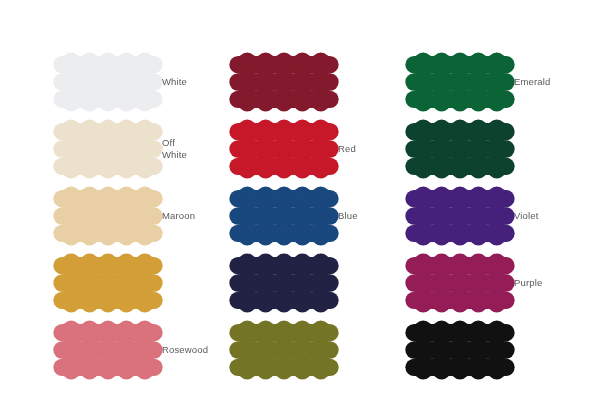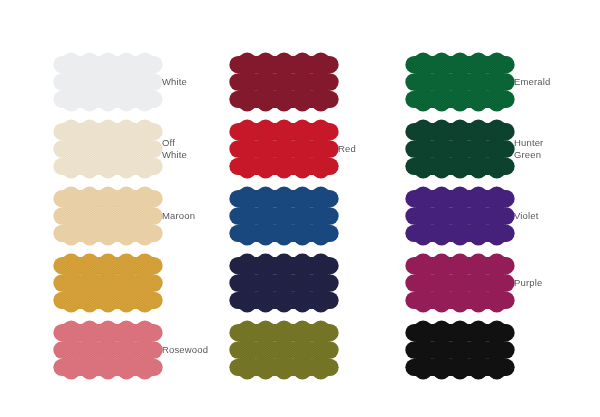--- a/index.html
+++ b/index.html
@@ -443,22 +443,20 @@
               <circle cx="27.599999999999998" cy="46.296" r="9.2" fill="url(#weave-5)"></circle>
               <circle cx="46" cy="40.370666666666665" r="9.2" fill="url(#weave-5)"></circle>
               <circle cx="46" cy="46.296" r="9.2" fill="url(#weave-5)"></circle>
               <circle cx="64.39999999999999" cy="40.370666666666665" r="9.2" fill="url(#weave-5)"></circle>
               <circle cx="64.39999999999999" cy="46.296" r="9.2" fill="url(#weave-5)"></circle>
               <circle cx="82.8" cy="40.370666666666665" r="9.2" fill="url(#weave-5)"></circle>
               <circle cx="82.8" cy="46.296" r="9.2" fill="url(#weave-5)"></circle>
             </g>
           </svg>
         </div>
-        <div class="swatch-label">Hunter
-Green</div>
       </div>
       <div class="swatch-cell col-0 row-2">
         <div class="swatch-visual">
           <svg viewBox="0 0 92 52" width="92" height="52">
             <defs>
               <pattern id="weave-6" width="3" height="2.2" patternUnits="userSpaceOnUse">
                 <rect width="3" height="2.2" fill="#edd4ab"></rect>
                 <rect x="0" y="0" width="1.5" height="1.1" fill="#e4ca9f"></rect>
                 <rect x="1.5" y="1.1" width="1.5" height="1.1" fill="#e4ca9f"></rect>
               </pattern>
@@ -566,20 +564,21 @@
               <circle cx="27.599999999999998" cy="46.296" r="9.2" fill="url(#weave-7)"></circle>
               <circle cx="46" cy="40.370666666666665" r="9.2" fill="url(#weave-7)"></circle>
               <circle cx="46" cy="46.296" r="9.2" fill="url(#weave-7)"></circle>
               <circle cx="64.39999999999999" cy="40.370666666666665" r="9.2" fill="url(#weave-7)"></circle>
               <circle cx="64.39999999999999" cy="46.296" r="9.2" fill="url(#weave-7)"></circle>
               <circle cx="82.8" cy="40.370666666666665" r="9.2" fill="url(#weave-7)"></circle>
               <circle cx="82.8" cy="46.296" r="9.2" fill="url(#weave-7)"></circle>
             </g>
           </svg>
         </div>
+        <div class="swatch-label">Blue</div>
       </div>
       <div class="swatch-cell col-2 row-2">
         <div class="swatch-visual">
           <svg viewBox="0 0 92 52" width="92" height="52">
             <defs>
               <pattern id="weave-8" width="3" height="2.2" patternUnits="userSpaceOnUse">
                 <rect width="3" height="2.2" fill="#4a2383"></rect>
                 <rect x="0" y="0" width="1.5" height="1.1" fill="#411e74"></rect>
                 <rect x="1.5" y="1.1" width="1.5" height="1.1" fill="#411e74"></rect>
               </pattern>

